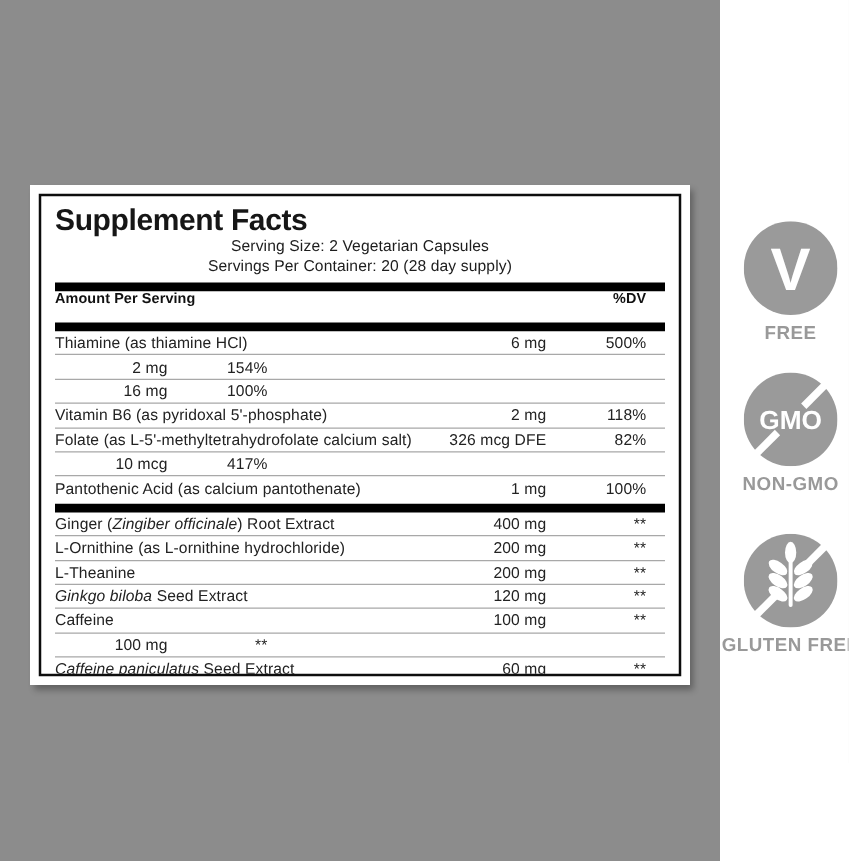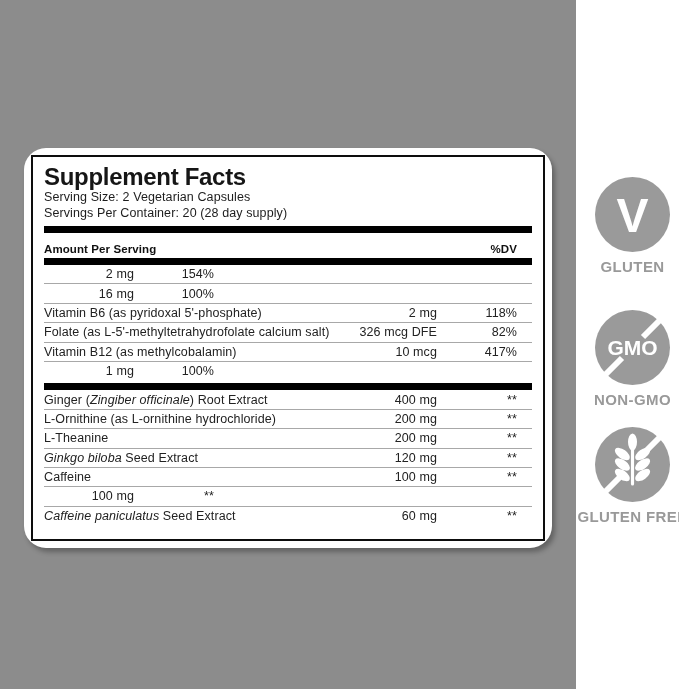--- a/index.html
+++ b/index.html
@@ -4,48 +4,47 @@
 <style>
   html,body{margin:0;padding:0;background:#ffffff;}
   .canvas{
     position:relative;width:679px;height:689px;background:#ffffff;
     font-family:"Liberation Sans", sans-serif;overflow:hidden;
   }
   .gray-panel{position:absolute;left:0;top:0;width:576px;height:689px;background:#8c8c8c;}
   .card{
     position:absolute;left:24px;top:148px;width:528px;height:400px;background:#ffffff;
     box-shadow:3px 4px 5px rgba(0,0,0,0.30);
-    border-radius:22px;
   }
   .card-inner{
     position:absolute;left:7px;top:7px;right:7px;bottom:7px;
     border:2px solid #0d0d0d;box-sizing:border-box;
     padding:4px 11px 0 11px;overflow:hidden;color:#111;
   }
   .sf-title{font-size:24px;font-weight:bold;letter-spacing:-0.3px;line-height:27px;margin-top:2px;color:#161616;}
-  .serving-line{font-size:12.5px;line-height:15.5px;color:#1d1d1d;letter-spacing:0.1px;}
+  .serving-line{font-size:12.5px;line-height:15.5px;color:#1d1d1d;letter-spacing:0.1px;text-align:center;}
   .thick-bar{height:7px;background:#000;margin-top:3px;}
   .thick-bar.first{margin-top:5px;}
-  .col-header{display:flex;align-items:flex-end;height:22px;font-size:11.5px;font-weight:bold;letter-spacing:0.1px;color:#111;gap:28px;}
+  .col-header{display:flex;align-items:flex-start;height:22px;font-size:11.5px;font-weight:bold;letter-spacing:0.1px;color:#111;gap:28px;}
   .col-header .left{flex:1;}
   .col-header .right{width:95px;text-align:right;padding-right:15px;box-sizing:border-box;}
   .rows{display:block;}
   .row{
     display:flex;align-items:center;height:18.4px;font-size:12.5px;color:#222;
     letter-spacing:0.1px;
   }
   .row:not(:last-child){border-bottom:1px solid #a8a8a8;}
   .row-name{flex:1;white-space:nowrap;overflow:hidden;}
   .row-name .it{font-style:italic;}
   .row-amount{width:90px;text-align:right;white-space:nowrap;}
   .row-dv{width:95px;text-align:right;padding-right:15px;box-sizing:border-box;white-space:nowrap;}
   .badges{position:absolute;left:576px;top:0;width:103px;height:689px;background:#ffffff;}
   .badge{position:absolute;left:19px;width:75px;height:110px;}
   .badge-vegan{top:177px;}
-  .badge-gmo{top:310px;}
+  .badge-gmo{top:298px;}
   .badge-gluten{top:427px;}
   .badge svg{display:block;width:75px;height:75px;}
   .badge-label{
     position:absolute;top:81px;left:50%;transform:translateX(-50%);
     font-size:15px;font-weight:bold;color:#999999;letter-spacing:0.4px;white-space:nowrap;
   }
   .svg-text{font-family:"Liberation Sans", sans-serif;font-weight:bold;fill:#ffffff;}
 </style>
 </head>
 <body>
@@ -64,43 +63,48 @@
 
       <div class="col-header">
         <span class="left">Amount Per Serving</span>
         <span class="right">%DV</span>
       </div>
 
       <div class="thick-bar"></div>
 
       <div class="rows">
           <div class="row">
+            <span class="row-name"><span>Thiamine (as thiamine HCl)</span></span>
+            <span class="row-amount">6 mg</span>
+            <span class="row-dv">500%</span>
+          </div>
+          <div class="row">
             <span class="row-amount">2 mg</span>
             <span class="row-dv">154%</span>
           </div>
           <div class="row">
             <span class="row-amount">16 mg</span>
             <span class="row-dv">100%</span>
           </div>
           <div class="row">
             <span class="row-name"><span>Vitamin B6 (as pyridoxal 5'-phosphate)</span></span>
             <span class="row-amount">2 mg</span>
             <span class="row-dv">118%</span>
           </div>
           <div class="row">
             <span class="row-name"><span>Folate (as L-5'-methyltetrahydrofolate calcium salt)</span></span>
             <span class="row-amount">326 mcg DFE</span>
             <span class="row-dv">82%</span>
           </div>
           <div class="row">
-            <span class="row-name"><span>Vitamin B12 (as methylcobalamin)</span></span>
             <span class="row-amount">10 mcg</span>
             <span class="row-dv">417%</span>
           </div>
           <div class="row">
+            <span class="row-name"><span>Pantothenic Acid (as calcium pantothenate)</span></span>
             <span class="row-amount">1 mg</span>
             <span class="row-dv">100%</span>
           </div>
         </div>
 
       <div class="thick-bar"></div>
 
       <div class="rows">
           <div class="row">
             <span class="row-name"><span>Ginger (</span><span class="it">Zingiber officinale</span><span>) Root Extract</span></span>
@@ -141,21 +145,21 @@
     </div>
   </div>
 
   <div class="badges">
 
     <div class="badge badge-vegan">
       <svg viewBox="0 0 100 100">
         <circle cx="50" cy="50" r="50" fill="#9a9a9a"></circle>
         <text x="50" y="73" text-anchor="middle" font-size="64" class="svg-text">V</text>
       </svg>
-      <div class="badge-label">GLUTEN</div>
+      <div class="badge-label">FREE</div>
     </div>
 
     <div class="badge badge-gmo">
       <svg viewBox="0 0 100 100">
         <circle cx="50" cy="50" r="50" fill="#9a9a9a"></circle>
         <line x1="13" y1="87" x2="36" y2="64" stroke="#ffffff" stroke-width="8"></line>
         <line x1="64" y1="36" x2="87" y2="13" stroke="#ffffff" stroke-width="8"></line>
         <text x="50" y="60" text-anchor="middle" font-size="28" class="svg-text">GMO</text>
       </svg>
       <div class="badge-label">NON-GMO</div>

